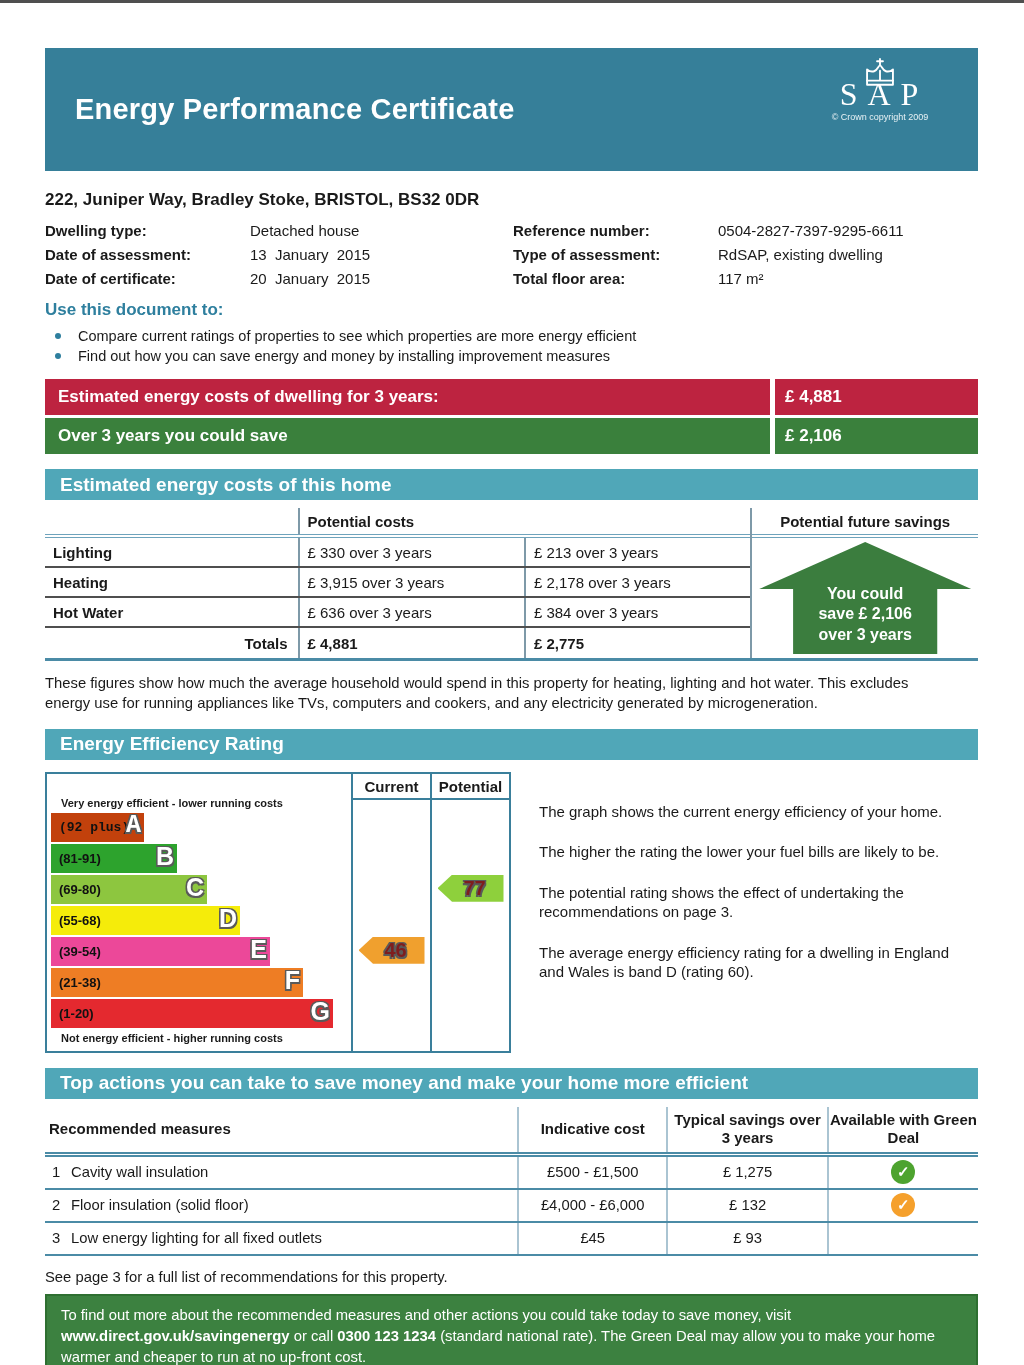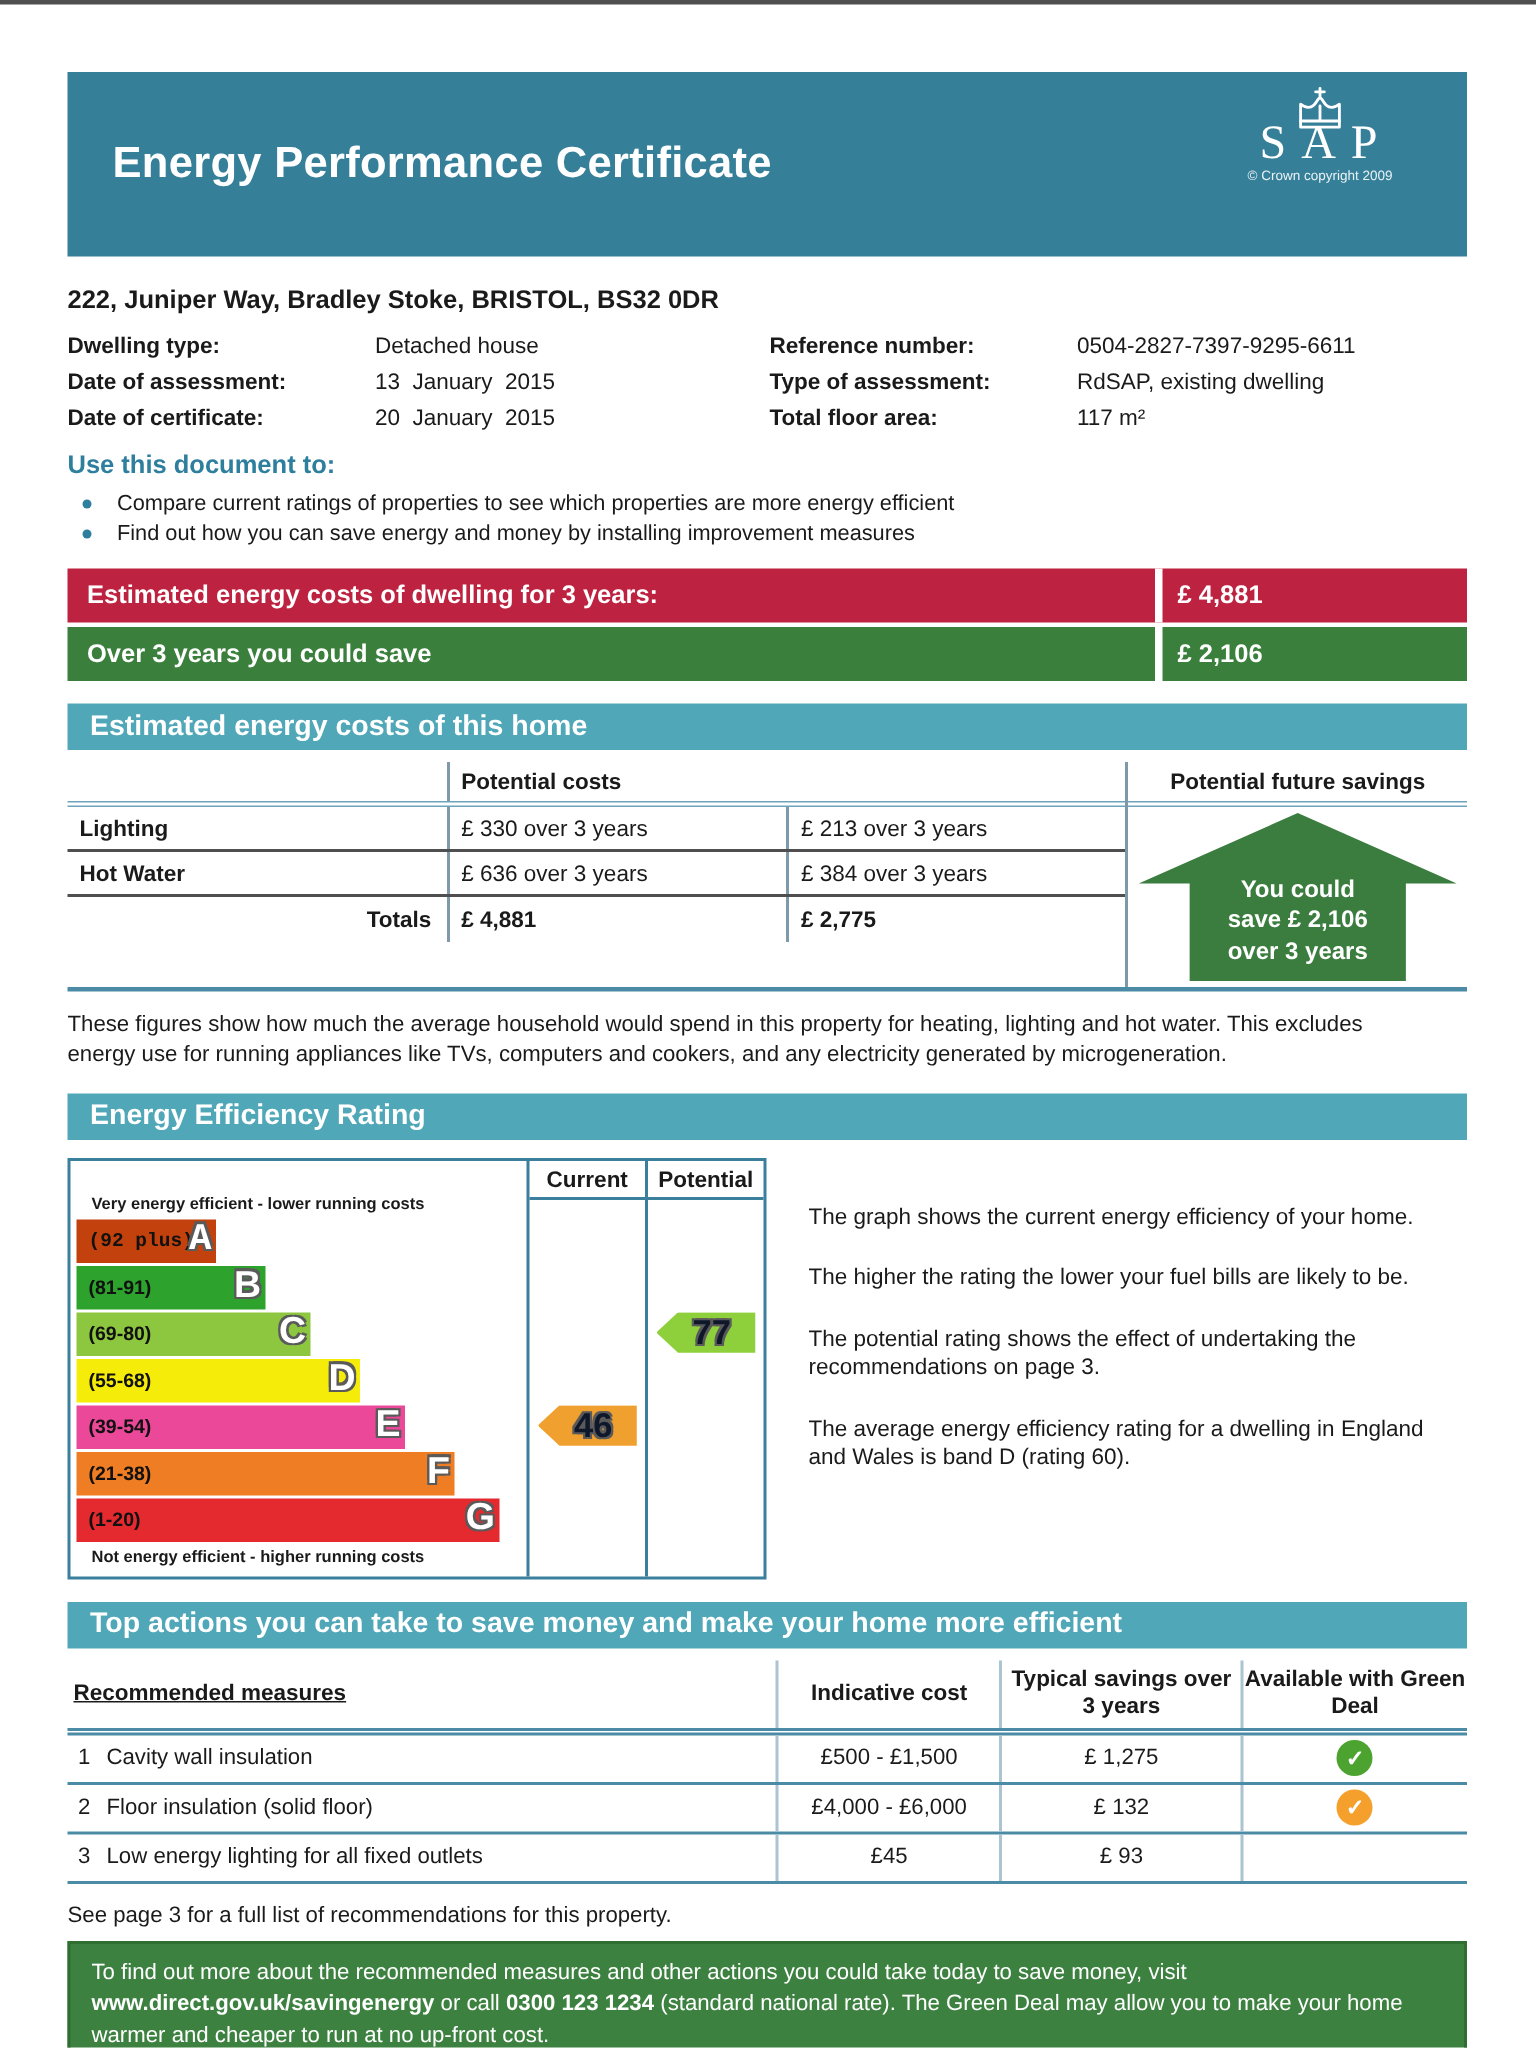--- a/index.html
+++ b/index.html
@@ -76,37 +76,37 @@
   .band { height:29px; position:relative; }
   .band-range { position:absolute; left:8px; top:50%; transform:translateY(-50%); font-size:13px; font-weight:bold; color:#111; }
   .band-letter { position:absolute; right:3px; top:50%; transform:translateY(-54%); font-size:25px; font-weight:bold; color:#fff;
                  text-shadow:-1.5px -1.5px 0 #5a5a5a, 1.5px -1.5px 0 #5a5a5a, -1.5px 1.5px 0 #5a5a5a, 1.5px 1.5px 0 #5a5a5a; }
   .chart-col { width:79px; border-left:2px solid #3a7f9b; display:flex; flex-direction:column; }
   .chart-col-header { height:26px; border-bottom:2px solid #3a7f9b; font-weight:bold; font-size:15px; text-align:center; line-height:25px; }
   .chart-col-body { position:relative; flex:1; }
   .arrow { position:absolute; left:50%; transform:translateX(-50%); width:66px; height:27px;
            clip-path:polygon(0 50%, 22% 0, 100% 0, 100% 100%, 22% 100%);
            display:flex; align-items:center; justify-content:center; }
-  .arrow span { color:#0f172a; font-weight:bold; font-size:23px; padding-left:8px;
+  .arrow span { color:#7f1d1d; font-weight:bold; font-size:20px; padding-left:8px;
                 text-shadow:-1.5px -1.5px 0 #5a5a5a, 1.5px -1.5px 0 #5a5a5a, -1.5px 1.5px 0 #5a5a5a, 1.5px 1.5px 0 #5a5a5a; }
   .arrow.cur { top:137px; }
   .arrow.pot { top:75px; }
   .rating-text { flex:1; margin-left:28px; margin-top:30px; }
   .rating-text p { font-size:15px; line-height:1.3; margin-bottom:21px; }
 
   
   .at { margin-top:8px; }
   .at-hrow { display:flex; height:50px; border-bottom:5px double #4b8ba6; align-items:center; }
   .at-row { display:flex; height:33px; border-bottom:2px solid #4b8ba6; align-items:stretch; }
   .at-c1 { width:50.6%; display:flex; align-items:center; font-size:14.8px; }
   .at-c2 { width:16%; border-left:2px solid #aac4d2; display:flex; align-items:center; justify-content:center; font-size:14.8px; text-align:center; }
   .at-c3 { width:17.2%; border-left:2px solid #aac4d2; display:flex; align-items:center; justify-content:center; font-size:14.8px; text-align:center; }
   .at-c4 { flex:1; border-left:2px solid #aac4d2; display:flex; align-items:center; justify-content:center; font-size:14.8px; text-align:center; }
   .at-hrow .hdr { font-weight:bold; font-size:15px; line-height:1.25; align-self:stretch; }
-  .at-hrow .at-c1 { padding-left:4px;text-decoration:underline; }
+  .at-hrow .at-c1 { padding-left:4px; }
   .at-num { display:inline-block; width:26px; padding-left:7px; flex:none; }
   .gd-check { width:24px; height:24px; border-radius:50%; display:none; align-items:center; justify-content:center; color:#fff; font-weight:bold; font-size:15px; }
   .gd-check.green { display:flex; background:#4da32f; }
   .gd-check.orange { display:flex; background:#f5a02c; }
   .gd-check.green::after, .gd-check.orange::after { content:"✓"; }
   .at-footnote { margin-top:13px; font-size:14.8px; }
 
   
   .green-box { margin-top:9px; background:#3c8140; border:2px solid #2e6f31; color:#ffffff; padding:9px 14px; font-size:14.8px; line-height:1.42; }
   .green-box b { font-weight:bold; }
@@ -193,20 +193,25 @@
       <div class="c-hrow">
         <div class="c-lab"></div>
         <div class="c-pot">Potential costs</div>
       </div>
       <div class="c-row">
         <div class="c-lab">Lighting</div>
         <div class="c-cur">£ 330 over 3 years</div>
         <div class="c-pot">£ 213 over 3 years</div>
       </div>
       <div class="c-row">
+        <div class="c-lab">Heating</div>
+        <div class="c-cur">£ 3,915 over 3 years</div>
+        <div class="c-pot">£ 2,178 over 3 years</div>
+      </div>
+      <div class="c-row">
         <div class="c-lab">Hot Water</div>
         <div class="c-cur">£ 636 over 3 years</div>
         <div class="c-pot">£ 384 over 3 years</div>
       </div>
       <div class="c-row last">
         <div class="c-lab totals-lab">Totals</div>
         <div class="c-cur bold">£ 4,881</div>
         <div class="c-pot bold">£ 2,775</div>
       </div>
     </div>

